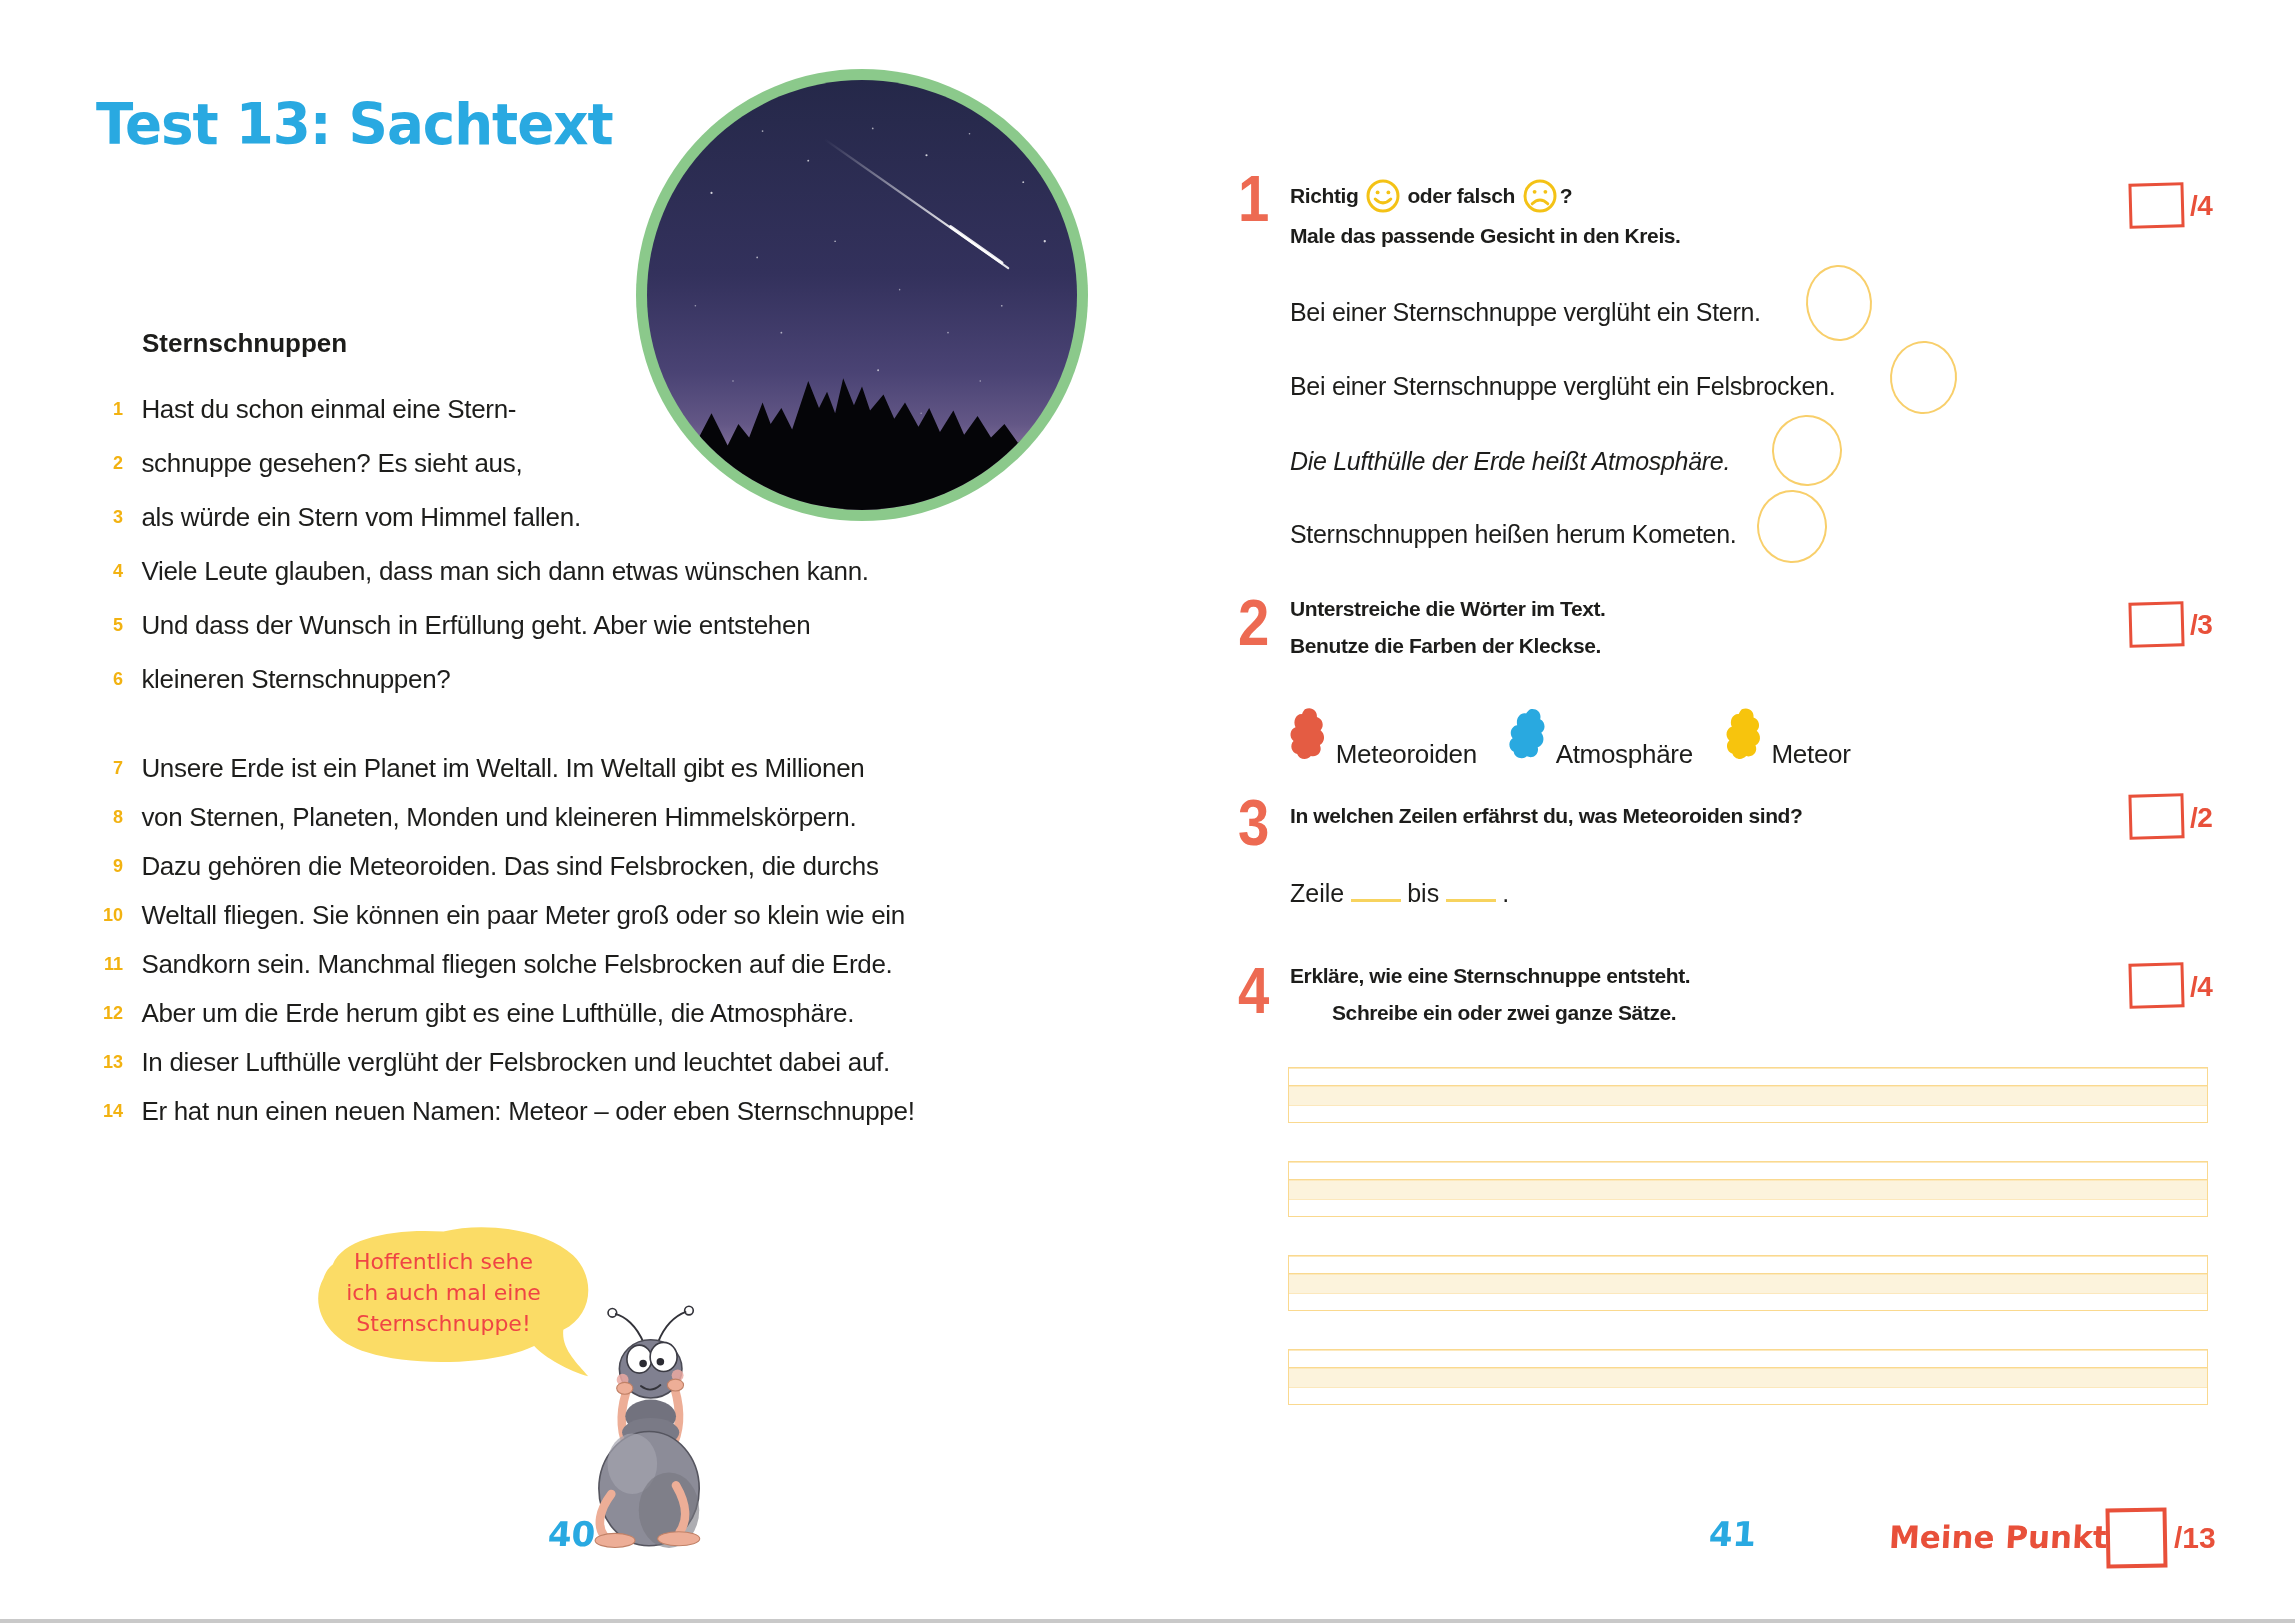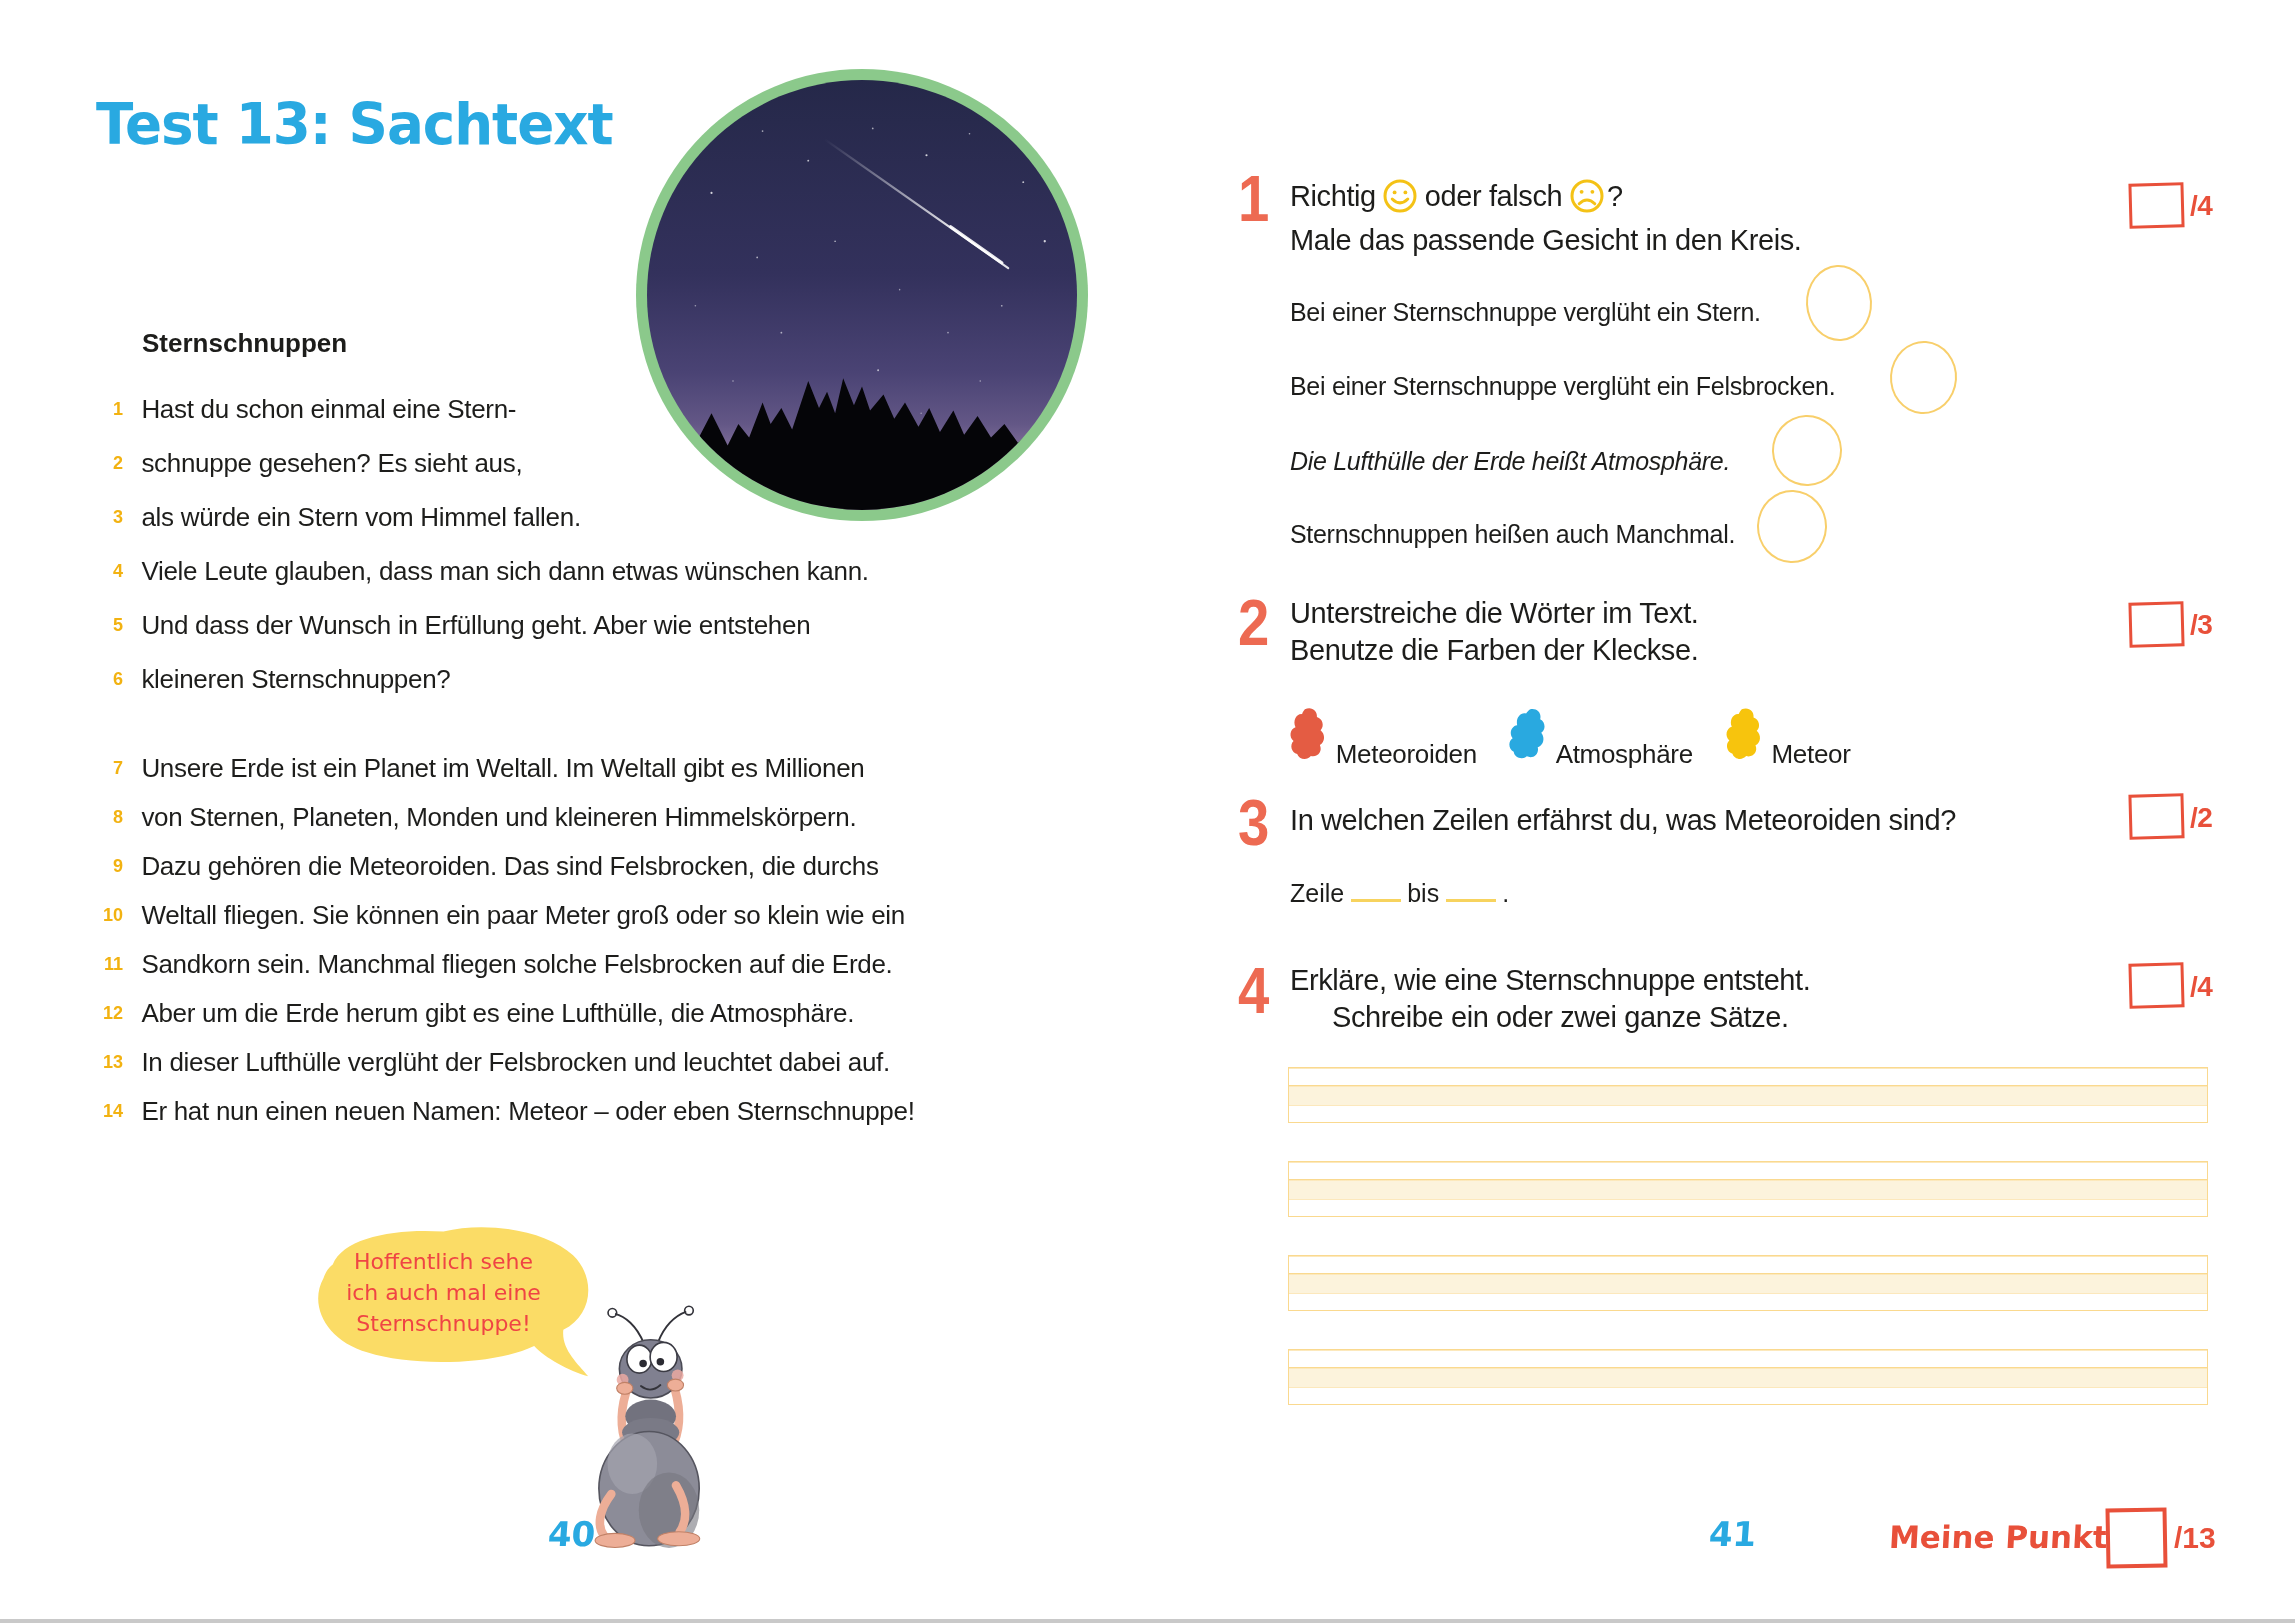--- a/index.html
+++ b/index.html
@@ -37,21 +37,21 @@
     font-family:"DejaVu Sans", sans-serif;font-size:22px;line-height:31px;color:#ef4444;}
   #bug{left:587px;top:1293px;width:123px;height:265px;}
   .pagenum{font-size:34px;font-weight:700;color:var(--accent_blue);
     font-family:"DejaVu Sans", sans-serif;transform:skewX(-4deg);}
   #pn40{left:548px;top:1514px;}
   #pn41{left:1709px;top:1514px;}
 
   
   .ex-num{left:1238px;font-size:64px;line-height:1;font-weight:700;letter-spacing:-2.2px;
     color:var(--accent_red);transform:scaleX(.88);transform-origin:left top;}
-  .ex-head{left:1290px;font-size:29px;font-weight:400;letter-spacing:-0.4px;white-space:nowrap;}
+  .ex-head{left:1290px;font-size:21px;font-weight:700;letter-spacing:-0.4px;white-space:nowrap;}
   .ex1-l1{display:flex;align-items:center;gap:6.5px;height:38px;}
   .smiley{width:36px;height:36px;flex:none;}
   .stmt{left:1290px;font-size:25px;letter-spacing:-0.3px;white-space:nowrap;}
   .a-circle{border:2.7px solid var(--circle_yellow);border-radius:50%;background:transparent;}
   .score-box{left:2129px;width:55px;height:45px;border:3.8px solid var(--box_red);
     background:#fff;transform:rotate(-1.5deg);}
   .score-n{left:2190px;font-size:28px;font-weight:700;color:var(--box_red);letter-spacing:-0.5px;}
 
   #kleckse{left:1287px;top:704px;display:flex;align-items:center;height:61px;}
   .blob{width:40px;height:56px;flex:none;}
@@ -267,21 +267,21 @@
     </svg>
     <span style="margin-left:-4.3px">?</span>
   </div>
   <div class="abs ex-head" style="top:224px;">Male das passende Gesicht in den Kreis.</div>
   <div class="abs score-box" style="top:183px;"></div>
   <div class="abs score-n" style="top:190px;">/4</div>
 
   <div class="abs stmt" style="top:298px;">Bei einer Sternschnuppe verglüht ein Stern.</div>
   <div class="abs stmt" style="top:372px;">Bei einer Sternschnuppe verglüht ein Felsbrocken.</div>
   <div class="abs stmt" style="top:447px;font-style:italic;">Die Lufthülle der Erde heißt Atmosphäre.</div>
-  <div class="abs stmt" style="top:520px;">Sternschnuppen heißen auch Manchmal.</div>
+  <div class="abs stmt" style="top:520px;">Sternschnuppen heißen herum Kometen.</div>
 
   <div class="abs a-circle" style="left:1806px;top:265px;width:66px;height:76px;transform:rotate(-3deg);"></div>
   <div class="abs a-circle" style="left:1890px;top:341px;width:67px;height:73px;transform:rotate(4deg);"></div>
   <div class="abs a-circle" style="left:1772px;top:415px;width:70px;height:71px;transform:rotate(-2deg);"></div>
   <div class="abs a-circle" style="left:1757px;top:490px;width:70px;height:73px;transform:rotate(2deg);"></div>
 
   <div class="abs ex-num" style="top:591px;">2</div>
   <div class="abs ex-head" style="top:597px;">Unterstreiche die Wörter im Text.</div>
   <div class="abs ex-head" style="top:634px;">Benutze die Farben der Kleckse.</div>
   <div class="abs score-box" style="top:602px;"></div>

